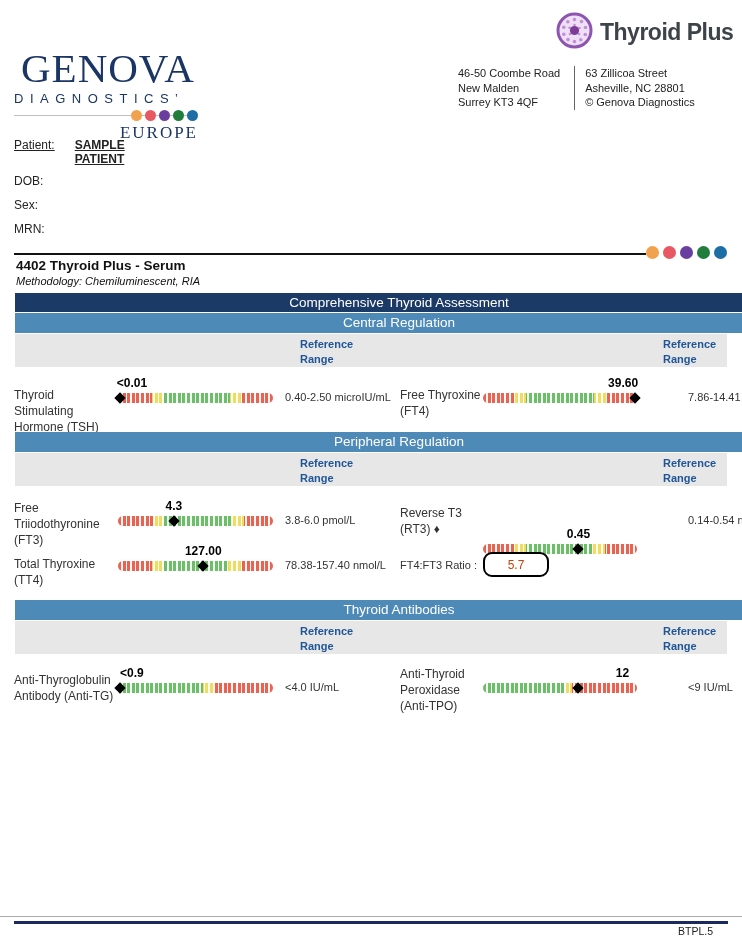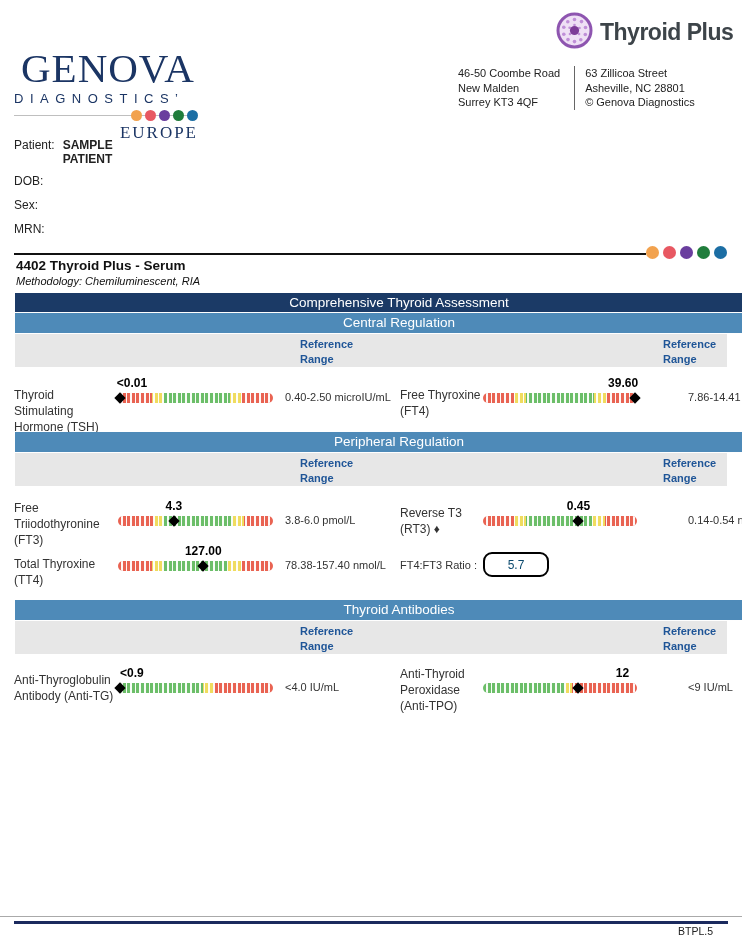--- a/index.html
+++ b/index.html
@@ -19,21 +19,21 @@
   .logo-title{font-family:"Liberation Serif",serif;font-size:41px;line-height:1;color:#1B3564;letter-spacing:1px;margin-left:7px;}
   .logo-sub{font-family:"Liberation Sans",sans-serif;font-size:13px;letter-spacing:6.5px;color:#1B3564;margin-top:2px;}
   .logo-line{position:relative;height:13px;margin-top:3px;}
   .logo-line .rule{position:absolute;top:6px;left:0;width:182px;height:1px;background:#BFBFBF;}
   .logo-dots{position:absolute;top:1px;right:0;display:flex;gap:3px;}
   .logo-dots span{width:11px;height:11px;border-radius:50%;display:inline-block;}
   .logo-region{font-family:"Liberation Serif",serif;font-size:17px;letter-spacing:2px;color:#1B3564;text-align:right;margin-top:1px;}
 
   
   .patient{position:absolute;top:138px;left:14px;font-size:12px;color:#222;}
-  .patient .prow{display:flex;gap:8px;}
+  .patient .prow{display:flex;gap:20px;text-decoration:underline;}
   .pname{font-weight:bold;}
   .pfield{margin-top:6px;line-height:1.5;}
 
   
   .toprule{position:absolute;top:253px;left:14px;width:632px;height:2px;background:#111;}
   .head-dots{position:absolute;top:246px;left:646px;display:flex;gap:4px;}
   .head-dots span{width:13px;height:13px;border-radius:50%;display:inline-block;}
   .test-title{position:absolute;top:258px;left:16px;font-size:13.5px;font-weight:bold;color:#111;}
   .test-method{position:absolute;top:275px;left:16px;font-size:11px;font-style:italic;color:#111;}
 
@@ -64,21 +64,21 @@
   .g-c1{left:118px;width:155px;}
   .g-c2{left:483px;width:154px;}
   .lbl-c1{left:14px;width:102px;}
   .lbl-c2{left:400px;width:82px;}
   .rng-c1{left:285px;}
   .rng-c2{left:648px;margin-left:40px;}
 
   
   .ratio-label{position:absolute;left:400px;top:559px;font-size:11px;color:#333;}
   .ratio-box{position:absolute;left:483px;top:552px;width:62px;height:21px;border:2.5px solid #000;border-radius:9px;
-    display:flex;align-items:center;justify-content:center;font-size:12px;color:#0c4a6e;}
+    display:flex;align-items:center;justify-content:center;font-size:12px;color:#c2410c;}
 
   
   .foot-gray{position:absolute;top:916px;left:0;width:742px;height:1px;background:#aaa;}
   .foot-navy{position:absolute;top:921px;left:14px;width:714px;height:3px;background:#1B2A5E;}
   .foot-text{position:absolute;top:927px;left:0;width:660px;text-align:center;font-family:"Liberation Serif",serif;font-size:9.5px;color:#222;}
   .foot-code{position:absolute;top:925px;right:29px;font-size:10.5px;color:#222;}
 </style>
 </head>
 <body>
 
@@ -244,21 +244,21 @@
       <div class="stripes"></div>
       <div class="marker" style="left: 36%;"></div>
       <div class="gauge-value" style="left: 36%;">4.3</div>
     </div>
   <div class="range-text rng-c1" style="top:514px">3.8-6.0 pmol/L</div>
 
   <div class="result-label lbl-c2" style="top:505px">
       <div>Reverse T3</div>
       <div>(RT3) ♦</div>
     </div>
-  <div class="gauge g-c2" style="top:516px">
+  <div class="gauge g-c2" style="top:544px">
       <div class="zones">
         <span class="zone red" style="width: 20%;"></span>
         <span class="zone yellow" style="width: 8%;"></span>
         <span class="zone green" style="width: 43%;"></span>
         <span class="zone yellow" style="width: 8%;"></span>
         <span class="zone red" style="width: 21%;"></span>
       </div>
       <div class="stripes"></div>
       <div class="marker" style="left: 62%;"></div>
       <div class="gauge-value" style="left: 62%;">0.45</div>

